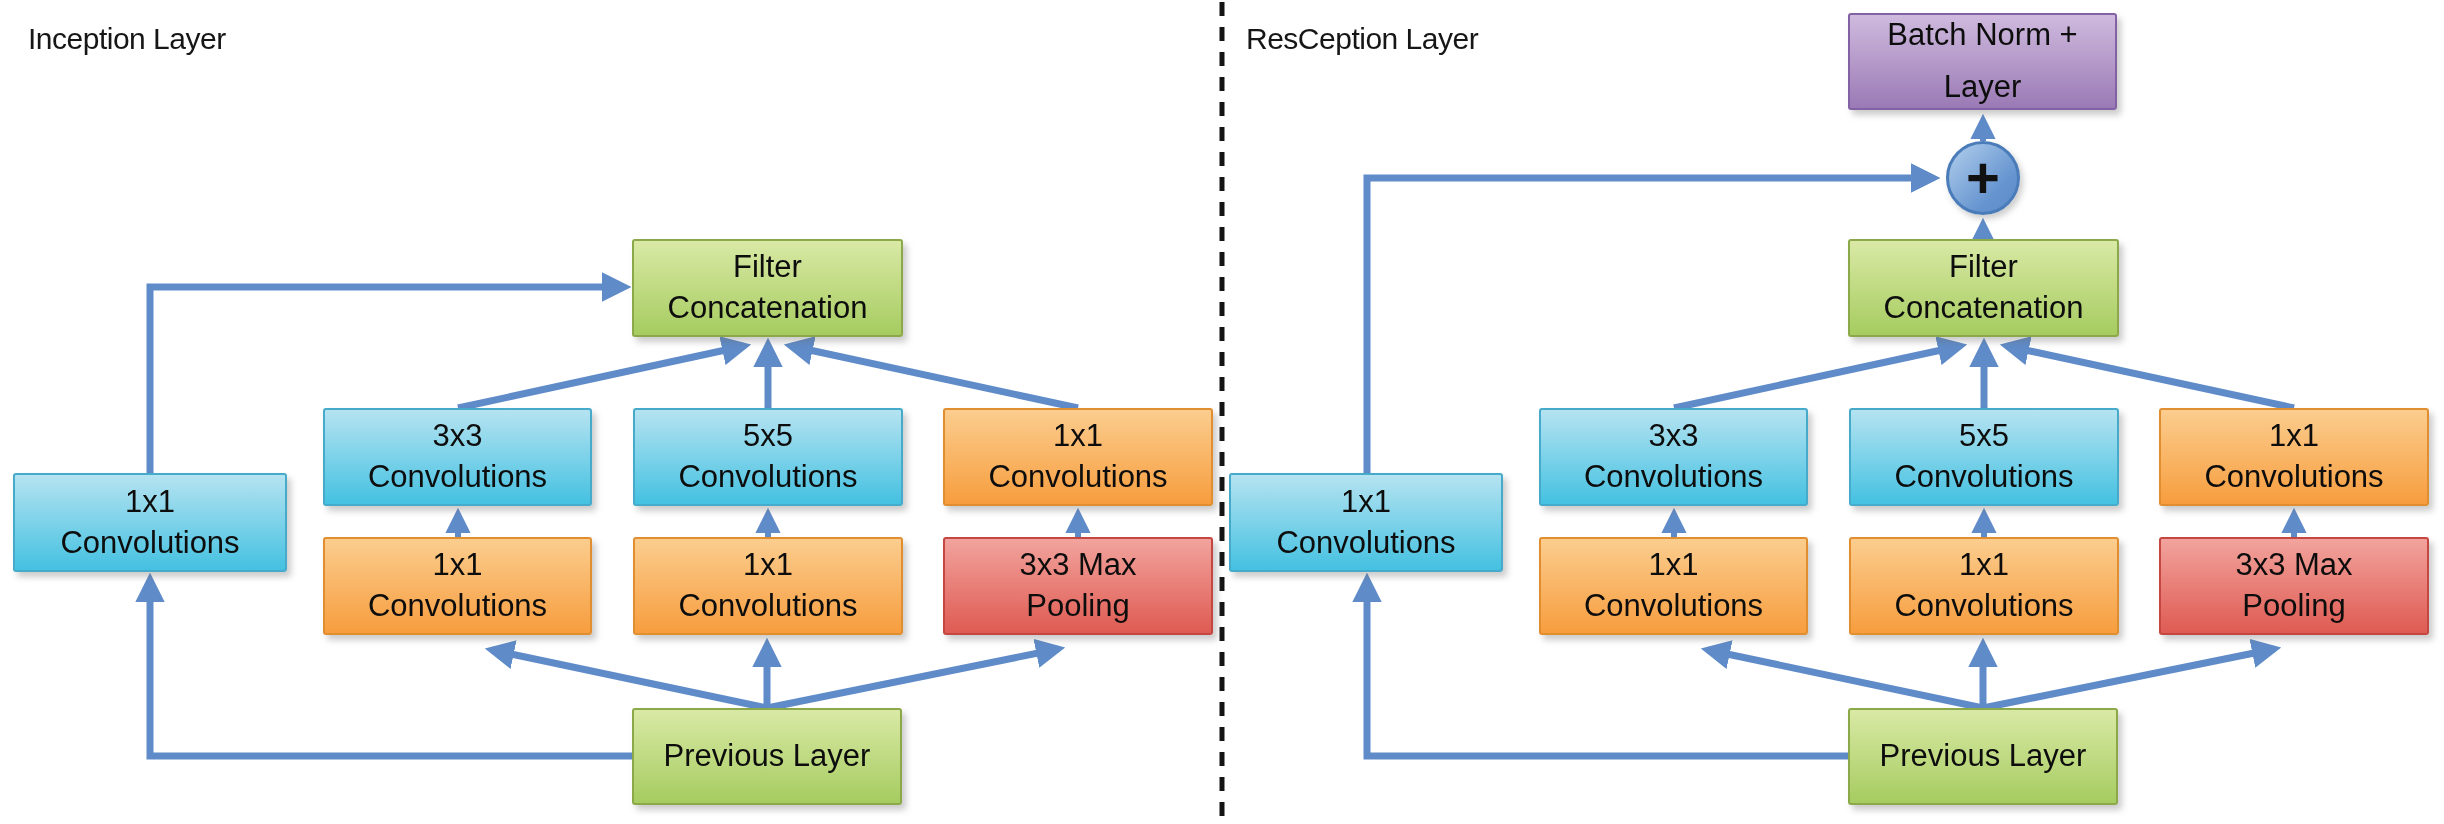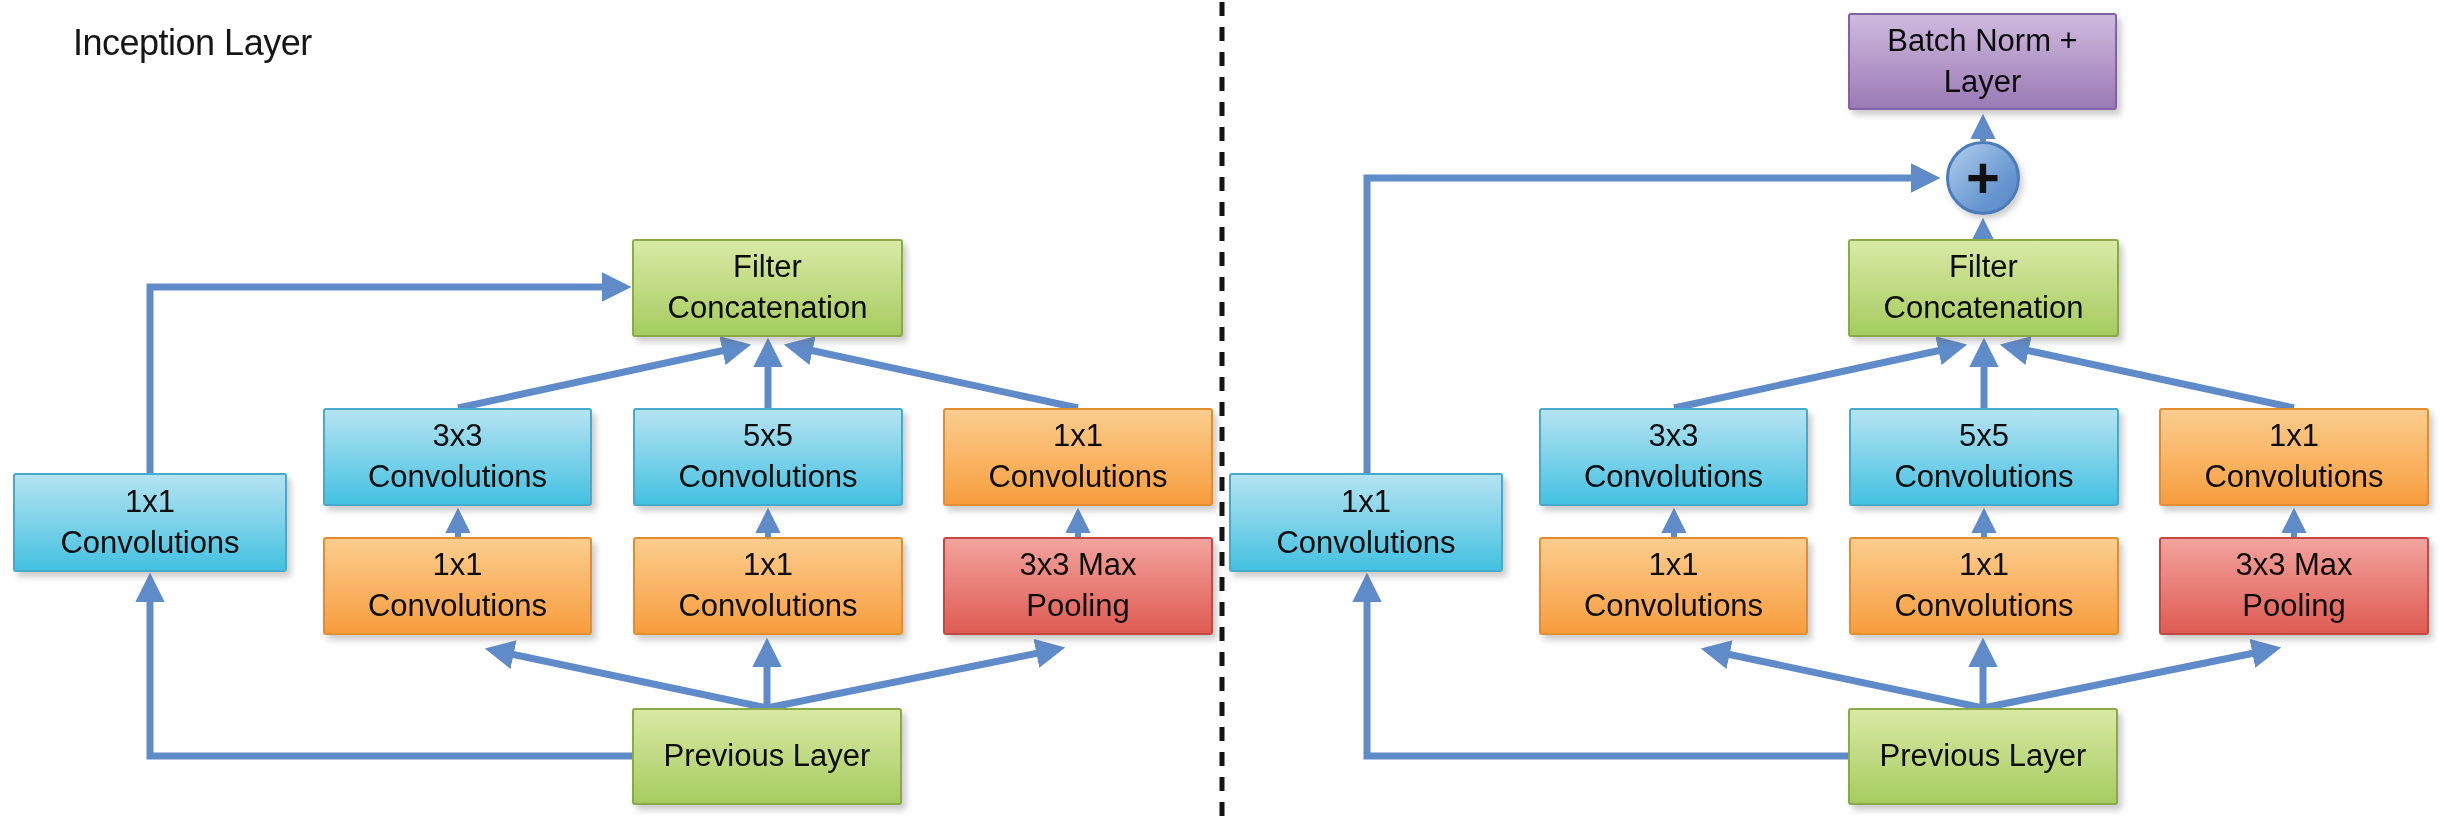--- a/index.html
+++ b/index.html
@@ -6,25 +6,24 @@
   .canvas{
     position:relative;
     width:2444px;
     height:824px;
     background:#ffffff;
     overflow:hidden;
     font-family:"Liberation Sans", sans-serif;
   }
   .panel-title{
     position:absolute;
-    font-size:36px;
+    font-size:30px;
     color:#161616;
     letter-spacing:-0.5px;
     white-space:nowrap;
-    margin-left:45px;
   }
   svg.wires{position:absolute;left:0;top:0;}
   svg.wires path.wire{fill:none;stroke:#5f8bc9;stroke-width:7;stroke-linejoin:miter;}
   svg.wires path.wire.thin{stroke-width:6;}
   svg.wires path.divider{fill:none;stroke:#141414;stroke-width:5;stroke-dasharray:14 11;}
   .node{
     position:absolute;
     box-sizing:border-box;
     display:flex;
     flex-direction:column;
@@ -34,21 +33,21 @@
     font-size:31px;
     line-height:1.32;
     color:#0d0d0d;
     border-radius:3px;
     box-shadow:4px 5px 6px rgba(110,110,110,0.35);
   }
   .c-blue  {background:linear-gradient(180deg,#b5e3f1 0%,#44c1e1 100%);border:2px solid #46aacb;}
   .c-orange{background:linear-gradient(180deg,#fbcd8e 0%,#f79d3e 100%);border:2px solid #e08e30;}
   .c-red   {background:linear-gradient(180deg,#f2a39d 0%,#de5b52 100%);border:2px solid #c44742;text-align:right;}
   .c-green {background:linear-gradient(180deg,#d9e9a5 0%,#a6cc60 100%);border:2px solid #8ca94a;justify-content:center;}
-  .c-purple{background:linear-gradient(180deg,#cfbade 0%,#9a7ab5 100%);border:2px solid #8262a4;}
+  .c-purple{background:linear-gradient(180deg,#cfbade 0%,#9a7ab5 100%);border:2px solid #8262a4;justify-content:space-between;}
   .plus-circle{
     position:absolute;
     box-sizing:border-box;
     border-radius:50%;
     display:flex;justify-content:center;align-items:center;
     background:linear-gradient(135deg,#b3cfed 0%,#6594cf 70%,#5c8cc9 100%);
     border:3px solid #4a7cba;
     font-size:58px;font-weight:700;color:#111;line-height:1;
     box-shadow:3px 4px 6px rgba(110,110,110,0.35);
   }
@@ -88,20 +87,21 @@
     <path class="wire thin" d="M1984,537 L1984,514" marker-end="url(#ah)"></path>
     <path class="wire thin" d="M2294,537 L2294,514" marker-end="url(#ah)"></path>
     <path class="wire" d="M1674,408 L1960,346" marker-end="url(#ah)"></path>
     <path class="wire" d="M1984,408 L1984,345" marker-end="url(#ah)"></path>
     <path class="wire" d="M2294,408 L2007,346" marker-end="url(#ah)"></path>
     <path class="wire thin" d="M1983,237 L1983,224" marker-end="url(#ah)"></path>
     <path class="wire thin" d="M1983,141 L1983,120" marker-end="url(#ah)"></path>
   </svg>
 
   <div class="panel-title" style="left:28px;top:22px">Inception Layer</div>
+  <div class="panel-title" style="left:1246px;top:22px">ResCeption Layer</div>
 
   <div class="node c-blue" style="left:13px;top:473px;width:274px;height:99px">
     <span>1x1</span>
     <span>Convolutions</span>
   </div>
 
   <div class="node c-green" style="left:632px;top:239px;width:271px;height:98px">
     <span>Filter</span>
     <span>Concatenation</span>
   </div>

